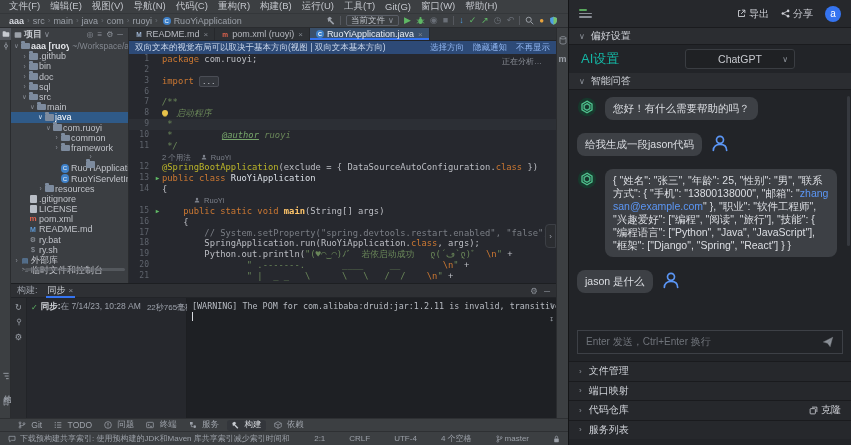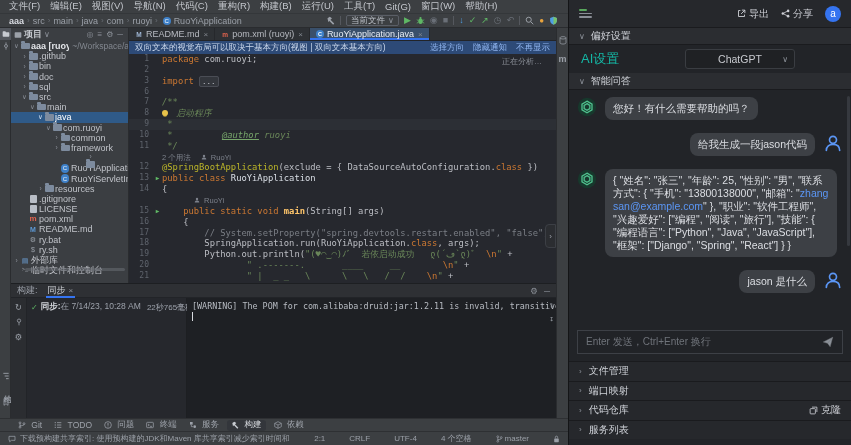--- a/index.html
+++ b/index.html
@@ -145,21 +145,21 @@
   .ai-sechead{height:17px;background:#2b2d31;border-bottom:1px solid #1a1b1e;display:flex;align-items:center;
               padding:0 10px;font-size:10px;color:#cfd2d8;gap:6px;}
   .chev{color:#8d929a;font-size:8px;}
   .ai-setting{height:28px;display:flex;align-items:center;padding:0 12px;position:relative;}
   .ai-setting-label{font-size:13px;color:#14b8a6;}
   .model-select{position:absolute;left:88px;top:4px;width:110px;height:20px;background:#1f2124;border:1px solid #3a3d42;
                 border-radius:3px;display:flex;align-items:center;justify-content:center;font-size:10.5px;color:#c8cacf;margin-left:28px;}
   .model-select .chev{position:absolute;right:6px;}
   .chat{height:236px;padding:7px 8px 0 8px;overflow:hidden;position:relative;}
   .msg{display:flex;align-items:flex-start;margin-bottom:13px;}
-  .msg.user{justify-content:flex-end;}
+  .msg.user{}
   .bubble{background:#3d4045;border-radius:8px;padding:5px 8px;font-size:10.5px;line-height:13px;color:#dcdee3;
           max-width:232px;word-break:break-all;}
   .msg.assistant .bubble{margin-left:8px;}
   .msg.user .bubble{margin-right:8px;}
   .bubble .link{color:#5b96f5;}
   .gpt-av,.user-av{flex:none;}
   .chat-scroll{position:absolute;right:1px;top:6px;width:3px;height:150px;background:#45484e;border-radius:2px;opacity:.6;}
   .ai-input{margin:4px 8px 7px 8px;height:24px;background:#212327;border:1px solid #3d4046;border-radius:0;
             display:flex;align-items:center;padding:0 8px;}
   .ai-input .ph{color:#6f737a;font-size:10px;flex:1;}

